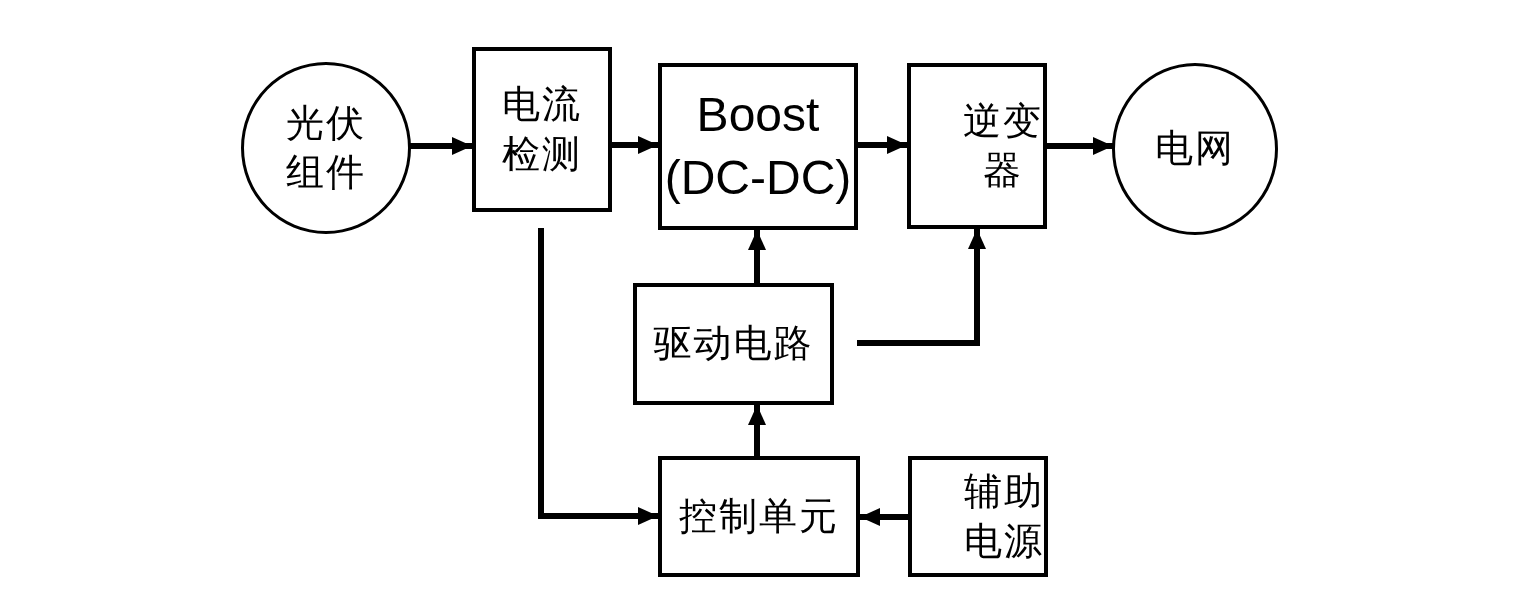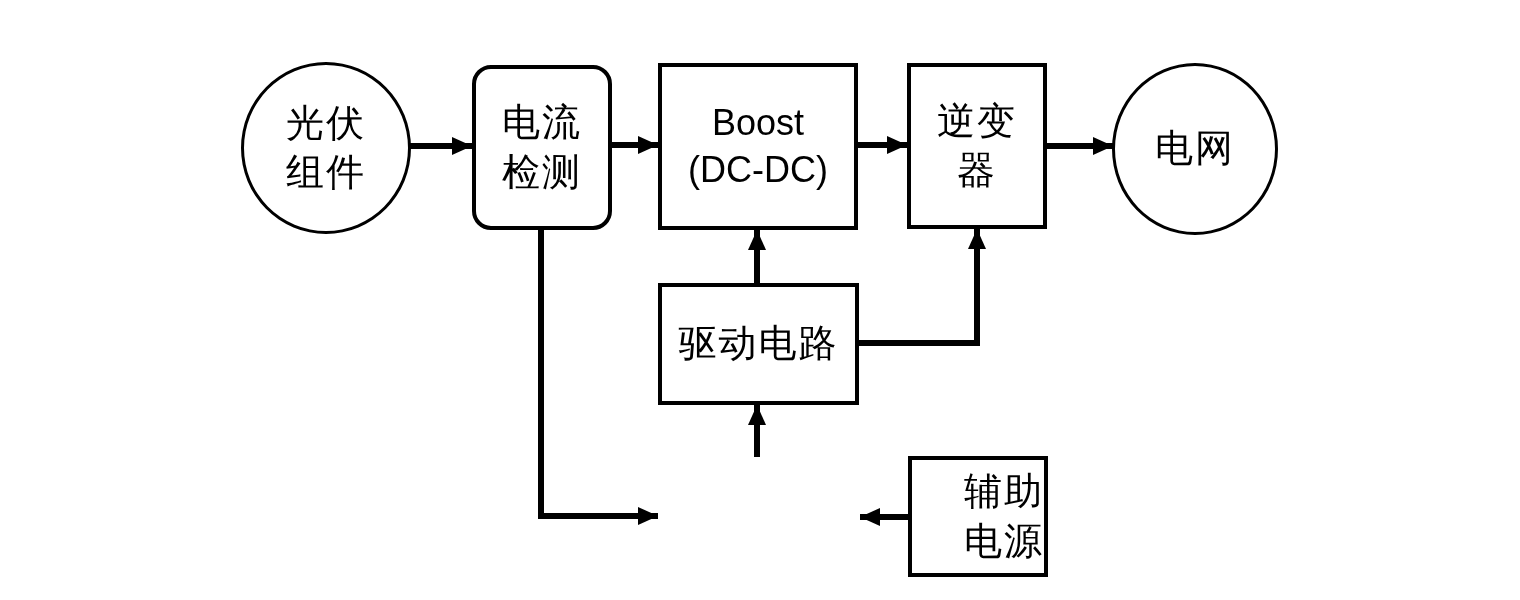--- a/index.html
+++ b/index.html
@@ -38,30 +38,30 @@
   }
   .node-label {
     white-space: pre-line;
     font-size: 38px;
     line-height: 1.3;
     color: #000000;
     letter-spacing: 2px;
   }
   .node.latin .node-label {
     font-family: "Liberation Sans", "DejaVu Sans", sans-serif;
-    font-size: 36px;
+    font-size: 48px;
     letter-spacing: 0;
   }
   
   .n-pv        { left: 241px; top: 62px;  width: 170px; height: 172px; }
-  .n-current   { left: 472px; top: 65px;  width: 140px; height: 165px; border-radius: 19px; }
+  .n-current   { left: 472px; top: 47px;  width: 140px; height: 165px; }
   .n-boost     { left: 658px; top: 63px;  width: 200px; height: 167px; }
-  .n-inverter  { left: 907px; top: 63px;  width: 140px; height: 166px; }
+  .n-inverter  { left: 907px; top: 63px;  width: 140px; height: 166px; justify-content: flex-end; }
   .n-grid      { left: 1112px; top: 63px; width: 166px; height: 172px; text-align: right; }
-  .n-driver    { left: 658px; top: 283px; width: 201px; height: 122px; }
+  .n-driver    { left: 633px; top: 283px; width: 201px; height: 122px; }
   .n-control   { left: 658px; top: 456px; width: 202px; height: 121px; }
   .n-aux       { left: 908px; top: 456px; width: 140px; height: 121px; justify-content: flex-end; }
 </style>
 </head>
 <body>
 
 <div class="canvas">
 
   <svg class="connector-layer" viewBox="0 0 1520 600" xmlns="http://www.w3.org/2000/svg">
     <defs>
@@ -101,19 +101,22 @@
   </div>
 
   <div class="node circle n-grid">
     <span class="node-label">电网</span>
   </div>
 
   <div class="node n-driver">
     <span class="node-label">驱动电路</span>
   </div>
 
+  <div class="node n-control">
+    <span class="node-label">控制单元</span>
+  </div>
 
   <div class="node n-aux">
     <span class="node-label">辅助
 电源</span>
   </div>
 
 </div>
 
 </body></html>

